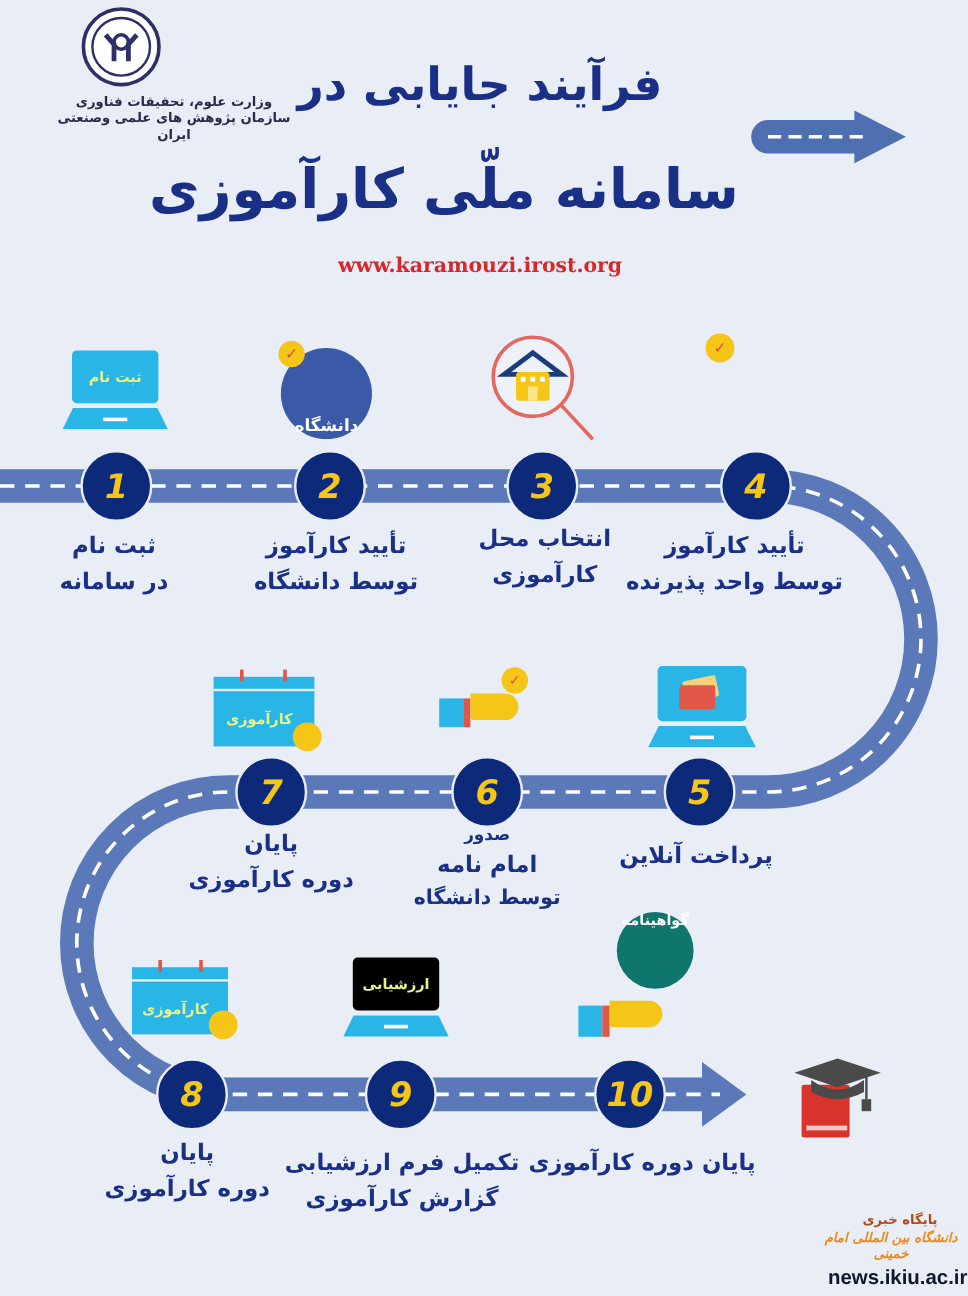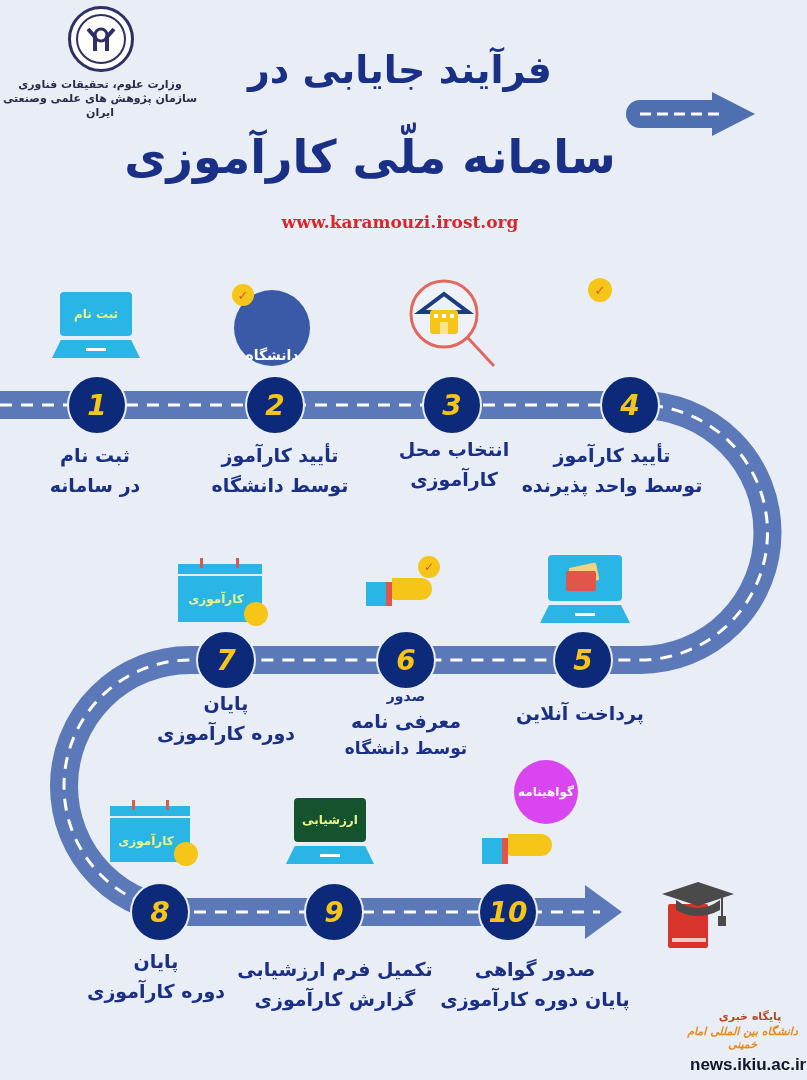--- a/index.html
+++ b/index.html
@@ -1,21 +1,21 @@
 <!DOCTYPE html>
 <html><head>
 <meta charset="utf-8">
 <style>
   html,body{margin:0;padding:0;}
   body{width:807px;height:1080px;background:#e9edf6;position:relative;overflow:hidden;font-family:"DejaVu Sans",sans-serif;}
   .abs{position:absolute;}
   .rtl{direction:rtl;text-align:center;}
   .logo-circle{left:68px;top:6px;width:66px;height:66px;border-radius:50%;border:3px solid #2d2f66;box-sizing:border-box;background:#fff;}
   .logo-circle::before{content:"";position:absolute;left:5px;top:5px;width:50px;height:50px;border-radius:50%;border:2px solid #2d2f66;box-sizing:border-box;}
-  .org-text{left:0;top:78px;width:200px;font-size:11px;font-weight:bold;color:#2a2a4a;line-height:14px;}
+  .org-text{left:0;top:78px;width:200px;font-size:11px;font-weight:bold;color:#2a2a4a;line-height:14px;padding-left:45px;}
   .title1{left:200px;top:48px;width:400px;font-size:38px;font-weight:bold;color:#1a2f86;}
   .title2{left:120px;top:130px;width:500px;font-size:46px;font-weight:bold;color:#1a2f86;}
   .url{left:200px;top:212px;width:400px;font-family:"DejaVu Serif",serif;font-size:17px;font-weight:bold;color:#d8262c;text-align:center;}
   .step-label{font-size:19px;font-weight:bold;color:#1a2f86;line-height:30px;width:200px;}
   .num{width:60px;height:60px;border-radius:50%;background:#0d2a7a;color:#f5c518;font-weight:bold;font-style:italic;font-size:28px;display:flex;align-items:center;justify-content:center;border:2px solid #e9edf6;box-sizing:border-box;}
   .badge-text{color:#fff;font-weight:bold;font-size:14px;}
   .laptop-screen-text{color:#e9f58a;font-size:12px;font-weight:bold;}
   .watermark-site{left:690px;top:1055px;font-size:17px;font-weight:bold;color:#0f172a;font-family:Liberation Sans, sans-serif;}
   .watermark-top{left:700px;top:1010px;width:100px;font-size:11px;color:#b34a1a;font-weight:bold;}
   .watermark-main{left:680px;top:1025px;width:125px;font-size:17px;color:#e88a1c;font-weight:bold;font-style:italic;}
@@ -119,29 +119,29 @@
 <div class="abs" style="left:110px;top:800px;width:92px;height:70px">
   <div class="abs" style="left:0;top:6px;width:80px;height:56px;background:#29b6e6"></div>
   <div class="abs" style="left:0;top:16px;width:80px;height:2px;background:#e9edf6"></div>
   <div class="abs" style="left:22px;top:0;width:3px;height:10px;background:#e2564a"></div>
   <div class="abs" style="left:56px;top:0;width:3px;height:10px;background:#e2564a"></div>
   <div class="abs" style="left:6px;top:30px;width:60px;text-align:center"><span class="laptop-screen-text">کارآموزی</span></div>
   <div class="abs" style="left:64px;top:42px;width:24px;height:24px;border-radius:50%;background:#f5c518"></div>
 </div>
 
 <div class="abs" style="left:286px;top:798px;width:88px;height:70px">
-  <div class="abs" style="left:8px;top:0;width:72px;height:44px;background:#14532d;border-radius:4px;display:flex;align-items:center;justify-content:center">
+  <div class="abs" style="left:8px;top:0;width:72px;height:44px;background:#000000;border-radius:4px;display:flex;align-items:center;justify-content:center">
     <span class="laptop-screen-text">ارزشیابی</span>
   </div>
   <div class="abs" style="left:0;top:48px;width:88px;height:18px;background:#29b6e6;clip-path:polygon(10% 0,90% 0,100% 100%,0 100%)"></div>
   <div class="abs" style="left:34px;top:56px;width:20px;height:3px;background:#fff"></div>
 </div>
 
 <div class="abs" style="left:480px;top:760px;width:100px;height:112px">
-  <div class="abs" style="left:34px;top:0;width:64px;height:64px;border-radius:50%;background:#d946ef;display:flex;align-items:center;justify-content:center">
+  <div class="abs" style="left:34px;top:0;width:64px;height:64px;border-radius:50%;background:#0f766e;display:flex;align-items:flex-start;justify-content:center">
     <span class="badge-text" style="font-size:12px">گواهینامه</span>
   </div>
   <div class="abs" style="left:2px;top:78px;width:20px;height:26px;background:#29b6e6"></div>
   <div class="abs" style="left:22px;top:78px;width:6px;height:26px;background:#e2564a"></div>
   <div class="abs" style="left:28px;top:74px;width:44px;height:22px;background:#f5c518;border-radius:0 14px 14px 4px"></div>
 </div>
 
 <svg class="abs" style="left:662px;top:876px" width="76" height="76" viewBox="0 0 76 76">
   <rect x="6" y="28" width="40" height="44" rx="2" fill="#d9342b"></rect>
   <rect x="10" y="62" width="34" height="4" fill="#f2c9c5"></rect>
@@ -153,21 +153,21 @@
 
 <div class="abs num" style="left:67px;top:375px">1</div>
 <div class="abs num" style="left:245px;top:375px">2</div>
 <div class="abs num" style="left:422px;top:375px">3</div>
 <div class="abs num" style="left:600px;top:375px">4</div>
 <div class="abs num" style="left:553px;top:630px">5</div>
 <div class="abs num" style="left:376px;top:630px">6</div>
 <div class="abs num" style="left:196px;top:630px">7</div>
 <div class="abs num" style="left:130px;top:882px">8</div>
 <div class="abs num" style="left:304px;top:882px">9</div>
-<div class="abs num" style="left:478px;top:882px">10</div>
+<div class="abs num" style="left:495px;top:882px">10</div>
 
 <div class="abs step-label rtl" style="left:-5px;top:440px">
   <div>ثبت نام</div>
     <div>در سامانه</div>
 </div>
 <div class="abs step-label rtl" style="left:180px;top:440px">
   <div>تأیید کارآموز</div>
     <div>توسط دانشگاه</div>
 </div>
 <div class="abs step-label rtl" style="left:354px;top:434px">
@@ -176,35 +176,34 @@
 </div>
 <div class="abs step-label rtl" style="left:512px;top:440px">
   <div>تأیید کارآموز</div>
     <div>توسط واحد پذیرنده</div>
 </div>
 <div class="abs step-label rtl" style="left:480px;top:698px">
   <div>پرداخت آنلاین</div>
 </div>
 <div class="abs step-label rtl" style="left:306px;top:686px">
   <div class="small" style="font-size:14px;line-height:20px">صدور</div>
-  <div>معرفی نامه</div>
+  <div>امام نامه</div>
   <div style="font-size:17px;line-height:24px">توسط دانشگاه</div>
 </div>
 <div class="abs step-label rtl" style="left:126px;top:688px">
   <div>پایان</div>
     <div>دوره کارآموزی</div>
 </div>
 <div class="abs step-label rtl" style="left:56px;top:946px">
   <div>پایان</div>
     <div>دوره کارآموزی</div>
 </div>
 <div class="abs step-label rtl" style="left:230px;top:954px;width:210px">
   <div>تکمیل فرم ارزشیابی</div>
     <div>گزارش کارآموزی</div>
 </div>
 <div class="abs step-label rtl" style="left:440px;top:954px;width:190px">
-  <div>صدور گواهی</div>
     <div>پایان دوره کارآموزی</div>
 </div>
 
 <div class="abs watermark-top rtl">پایگاه خبری</div>
 <div class="abs watermark-main rtl" style="font-size:11px">دانشگاه بین المللی امام خمینی</div>
 <div class="abs watermark-site">news.ikiu.ac.ir</div>
 
 </body></html>

